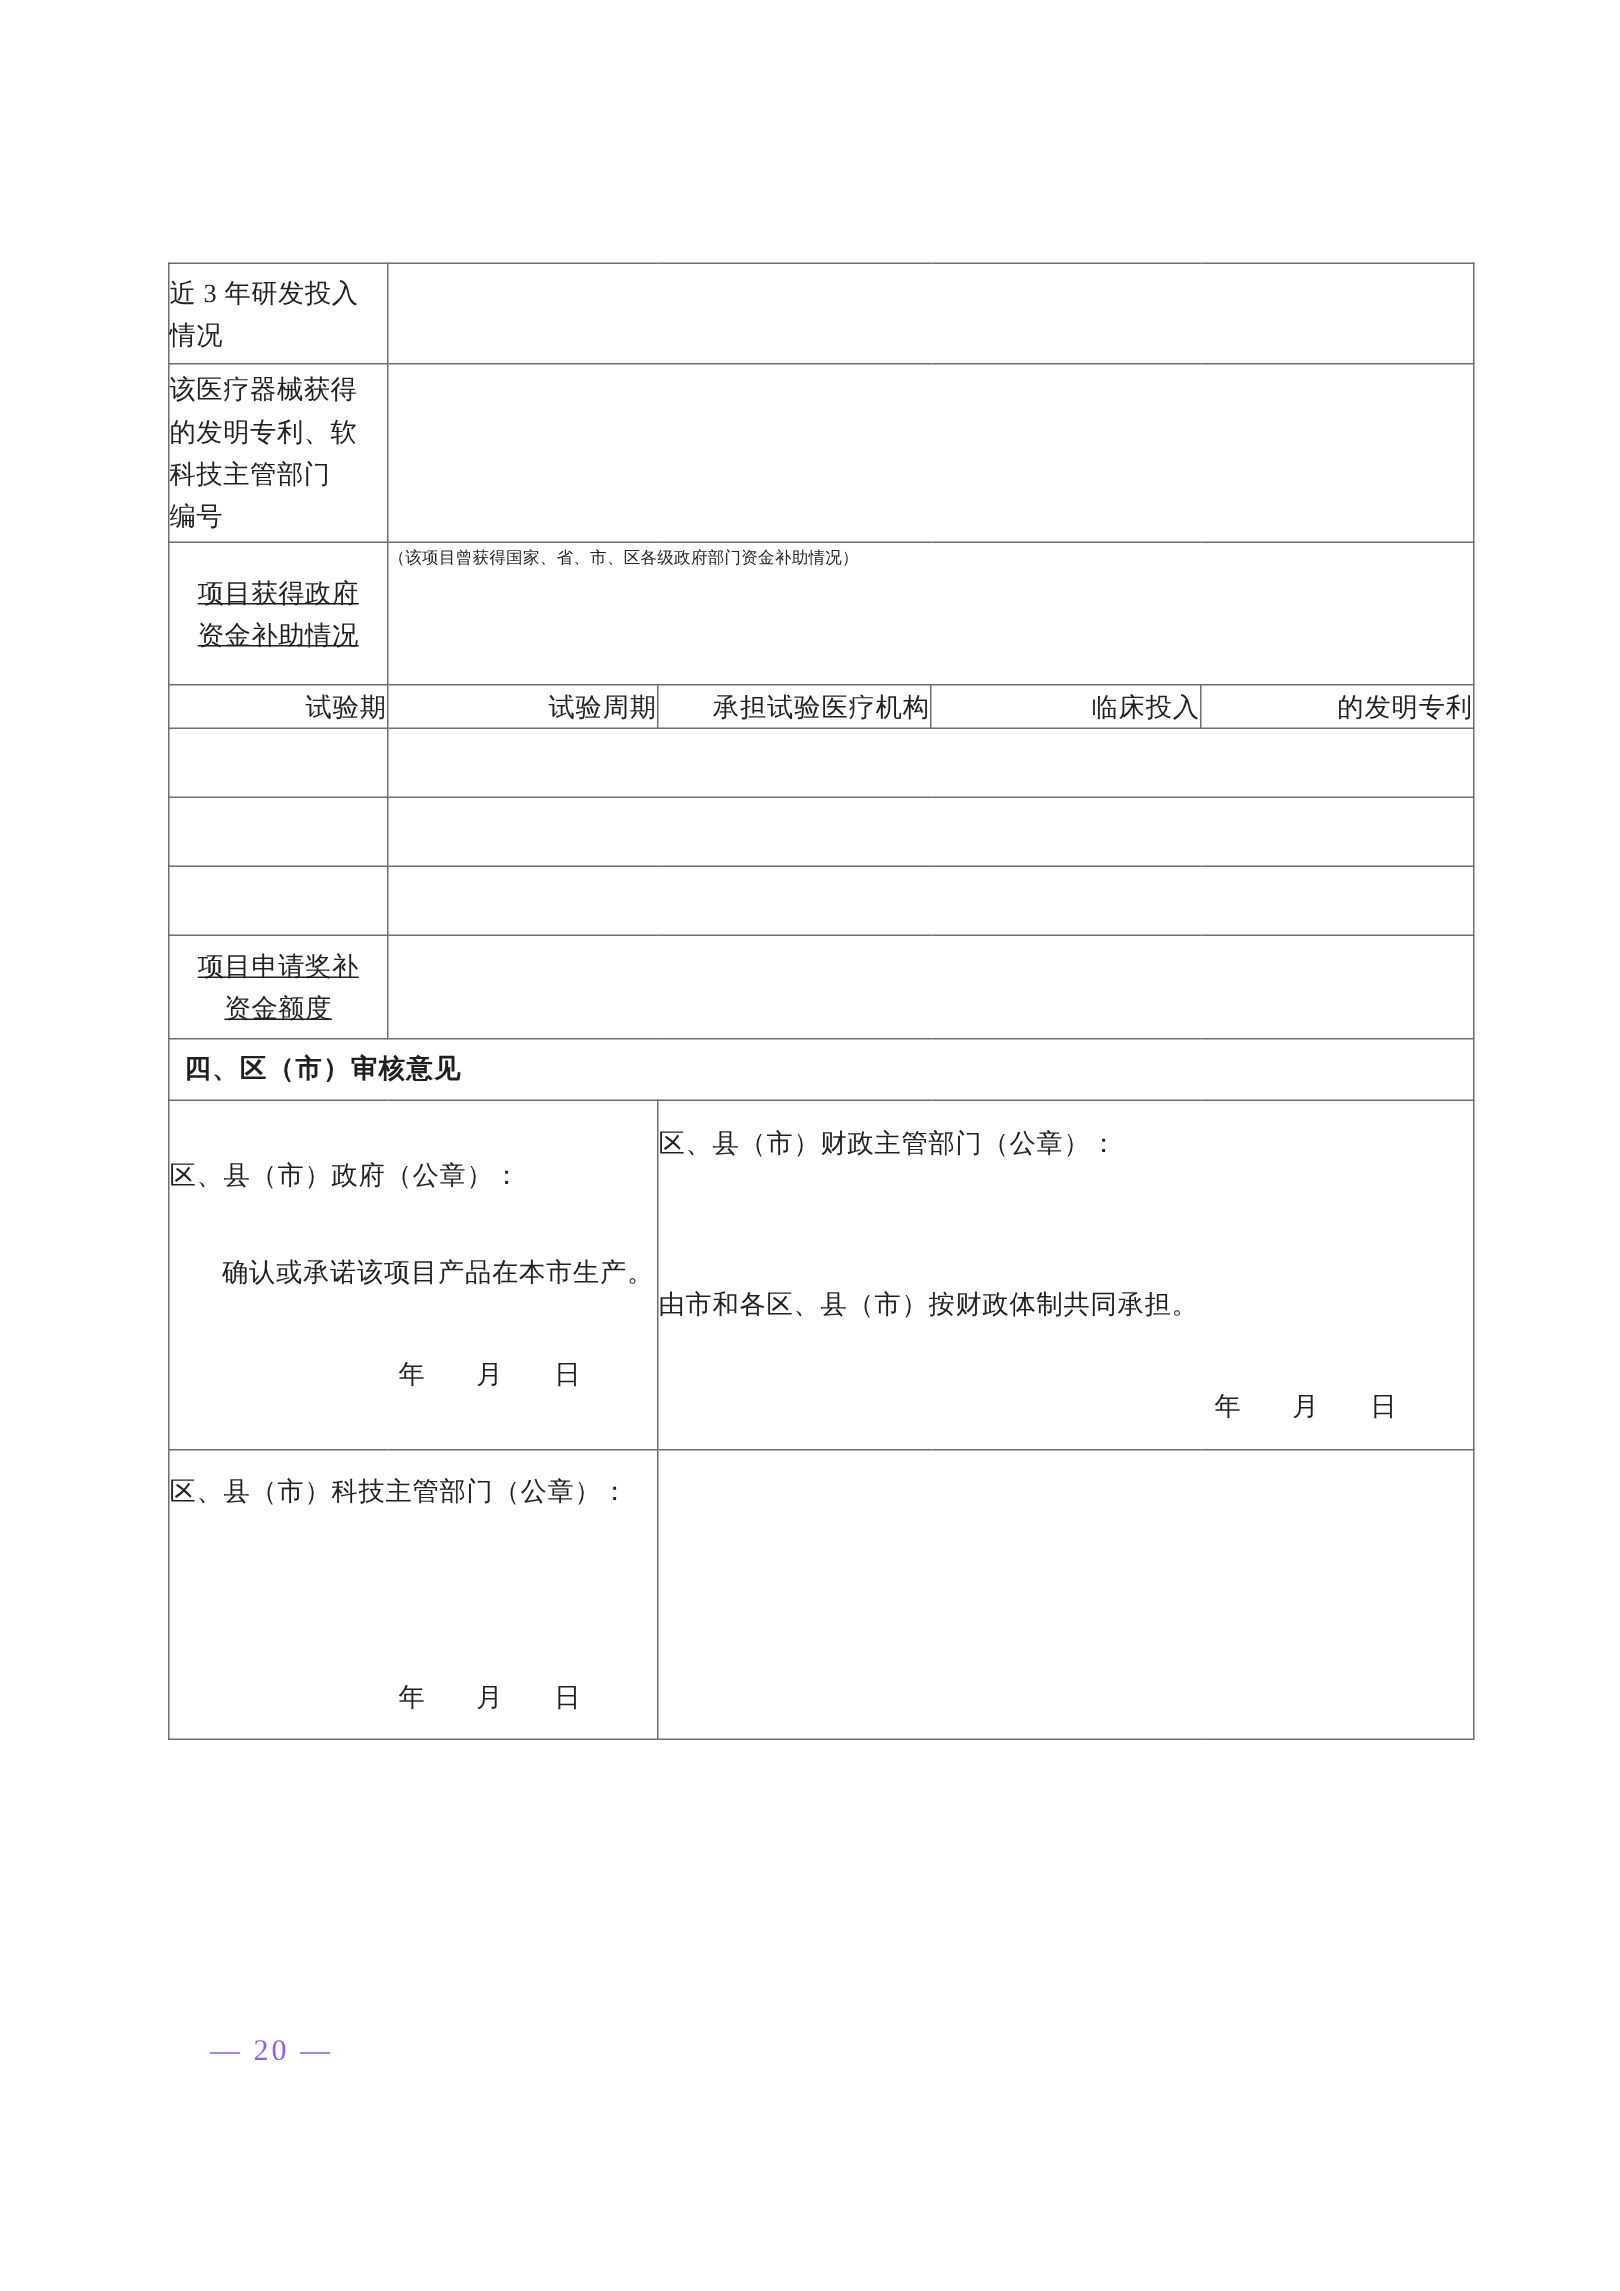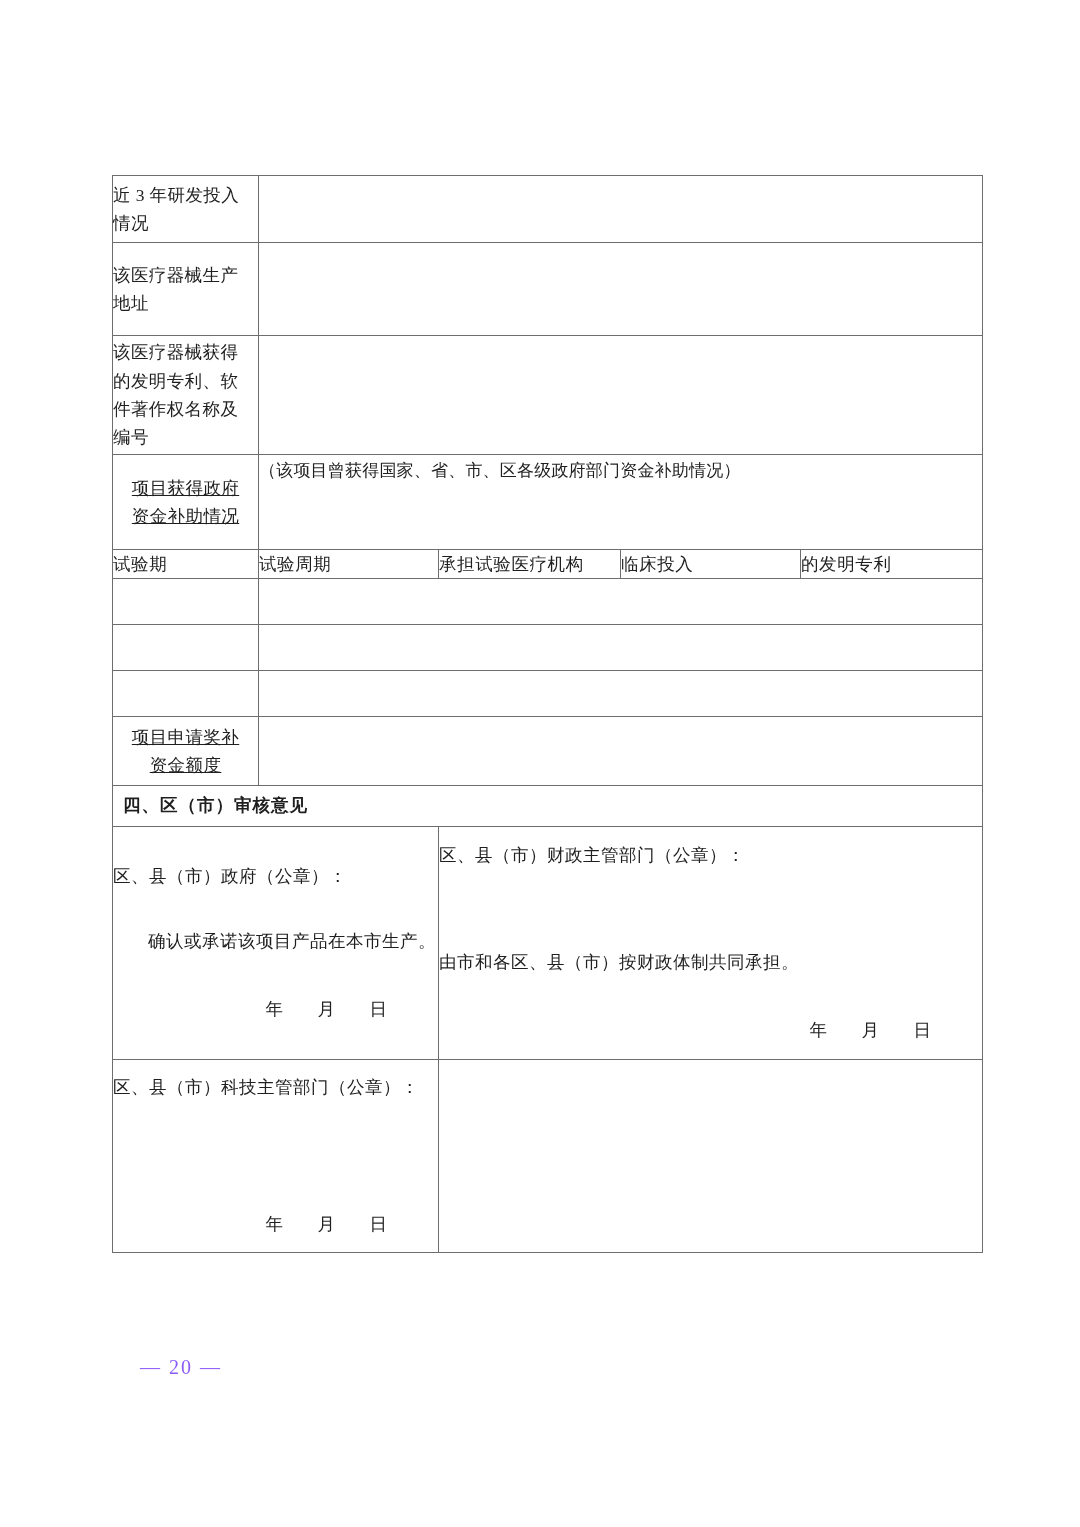--- a/index.html
+++ b/index.html
@@ -52,27 +52,27 @@
     text-align: center;
     padding-left: 6px;
     padding-right: 6px;
     text-decoration: underline;
   }
   .lbl .ln { display: block; }
 
   .valuecell { padding: 6px 10px; }
   .note {
     display: block;
-    font-size: 17px;
+    font-size: 11px;
     letter-spacing: 0.2px;
     padding-top: 2px;
   }
 
   .hdr {
-    text-align: left;
+    text-align: right;
     padding: 8px 4px;
     letter-spacing: 0.6px;
     margin-top: 47px;
   }
   .h-r1 { height: 66px; }
   .h-r2 { height: 92px; }
   .h-r3 { height: 118px; }
   .h-r4 { height: 94px; }
   .h-r5 { height: 50px; }
   .h-blank { height: 45px; }
@@ -147,33 +147,26 @@
     <tbody>
 
       <tr>
         <td class="lbl h-r1">
           <span class="ln">近 3 年研发投入</span>
           <span class="ln">情况</span>
         </td>
         <td class="valuecell" colspan="4"></td>
       </tr>
 
-      <tr>
-        <td class="lbl h-r2">
-          <span class="ln">该医疗器械生产</span>
-          <span class="ln">地址</span>
-        </td>
-        <td class="valuecell" colspan="4"></td>
-      </tr>
 
       <tr>
         <td class="lbl h-r3">
           <span class="ln">该医疗器械获得</span>
           <span class="ln">的发明专利、软</span>
-          <span class="ln">件著作权名称及</span>
+          <span class="ln">科技主管部门</span>
           <span class="ln">编号</span>
         </td>
         <td class="valuecell" colspan="4"></td>
       </tr>
 
       <tr>
         <td class="lbl center h-r4">
           <span class="ln">项目获得政府</span>
           <span class="ln">资金补助情况</span>
         </td>

